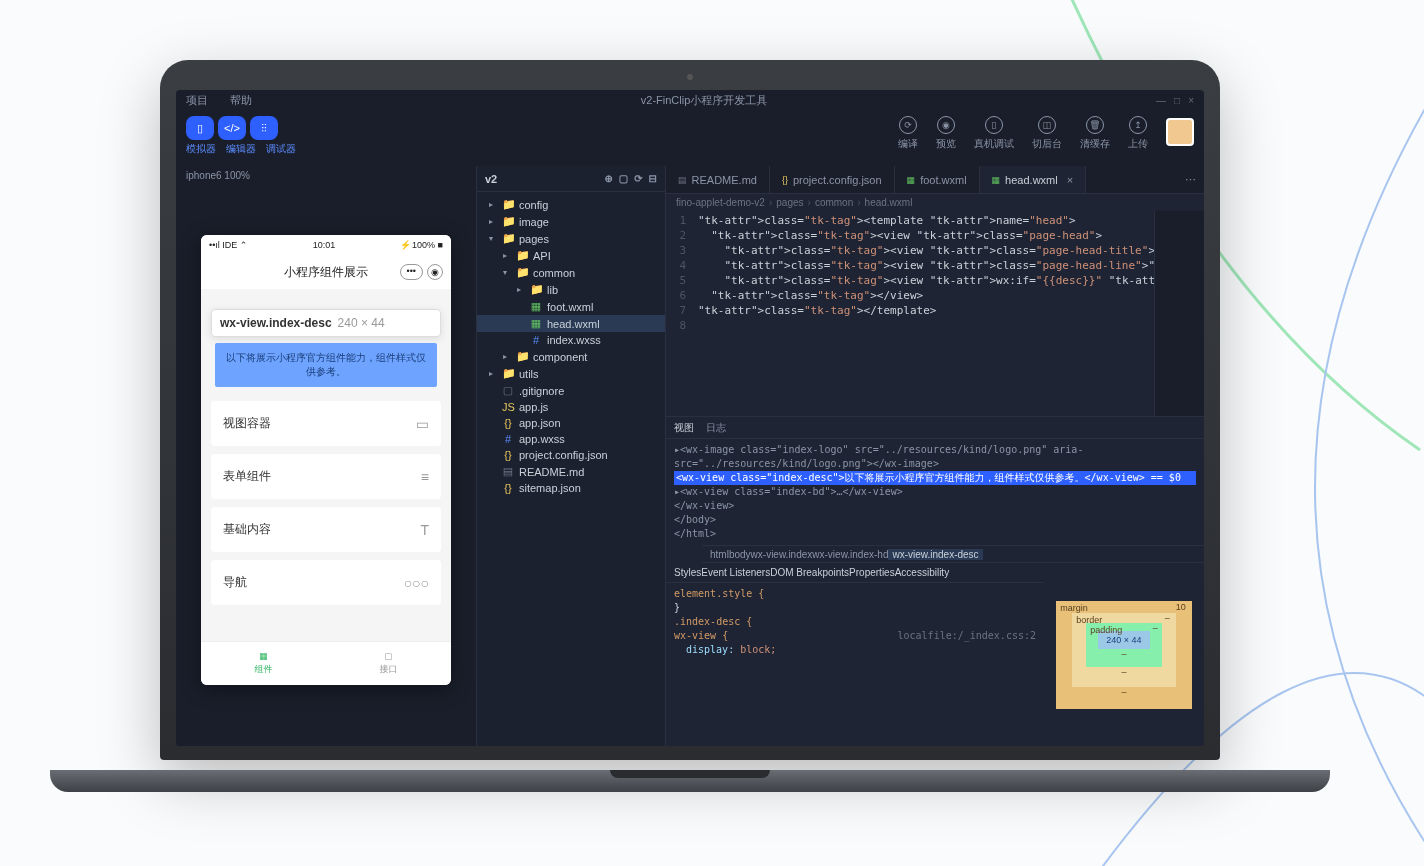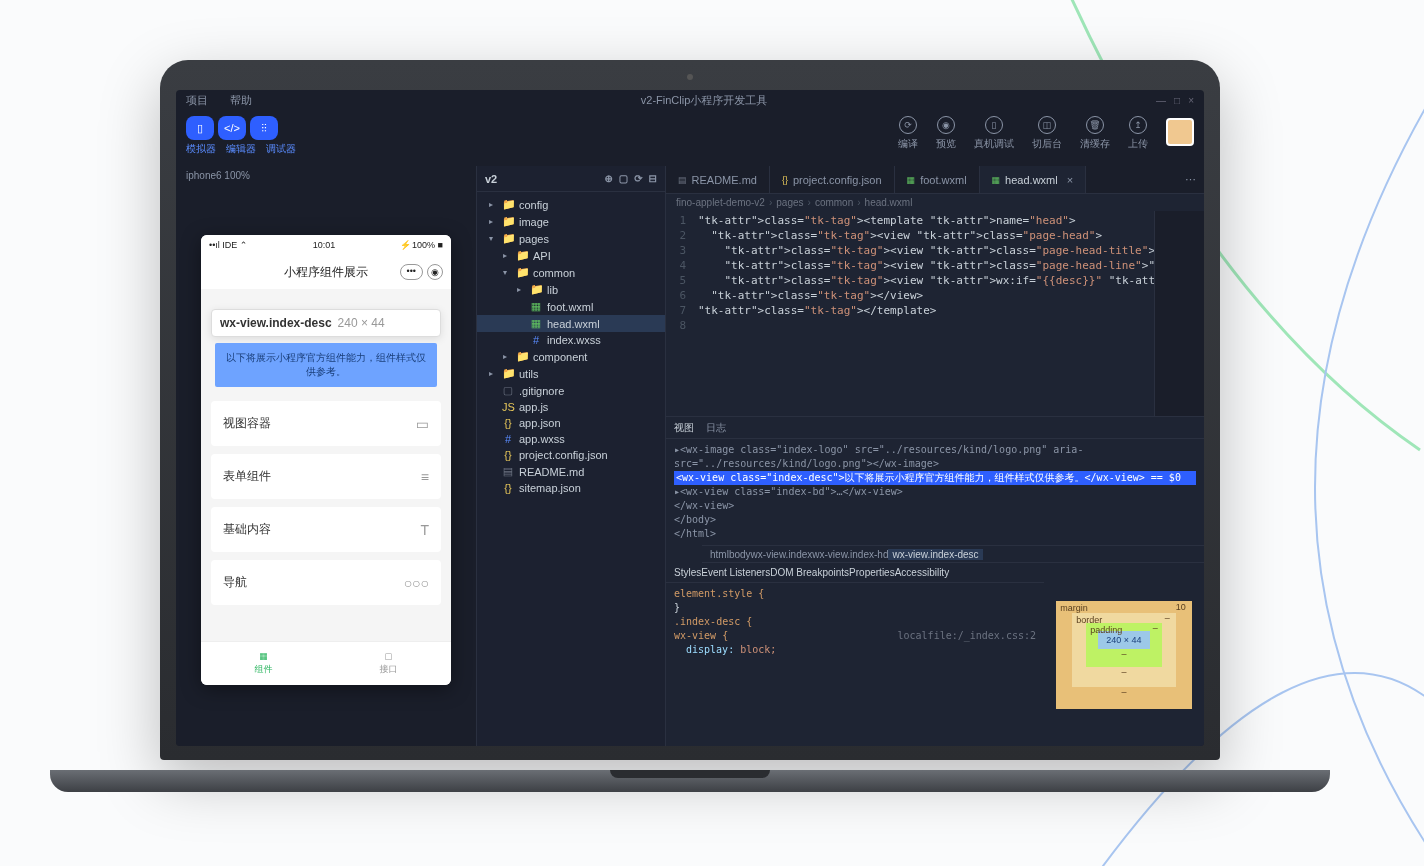--- a/index.html
+++ b/index.html
@@ -147,21 +147,21 @@
 .st-filter .r{margin-left:auto;display:flex;gap:6px;}
 .css{flex:1;padding:4px 8px;font-family:Menlo,Consolas,monospace;line-height:14px;overflow:hidden;}
 .css .sel{color:#d19a66;}
 .css .prop{color:#9cdcfe;padding-left:12px;}
 .css .v{color:#ce9178;}
 .css .src{color:#6b7280;float:right;}
 .boxmodel{width:160px;padding:10px;display:flex;align-items:center;justify-content:center;}
 .bm{background:#e8c078;padding:12px 16px;font-size:9px;color:#5a4020;text-align:center;position:relative;}
 .bm .lbl{position:absolute;top:2px;left:4px;}
 .bm-b{background:#f0d9a0;padding:10px 14px;position:relative;}
-.bm-p{background:#bef264;padding:8px 12px;position:relative;}
+.bm-p{background:#86efac;padding:8px 12px;position:relative;}
 .bm-c{background:#9cc8e8;padding:4px 8px;color:#1a3f7a;}
 </style>
 </head>
 <body>
 
 <svg class="bg-curves" viewBox="0 0 1424 866">
   <path d="M 1050 -50 Q 1200 300 1420 450" stroke="#9fe6b8" stroke-width="3" fill="none"></path>
   <path d="M 1430 100 Q 1200 500 1430 850" stroke="#a8c5f0" stroke-width="2" fill="none"></path>
   <path d="M 1100 870 Q 1300 600 1430 700" stroke="#a8c5f0" stroke-width="2" fill="none"></path>
 </svg>

